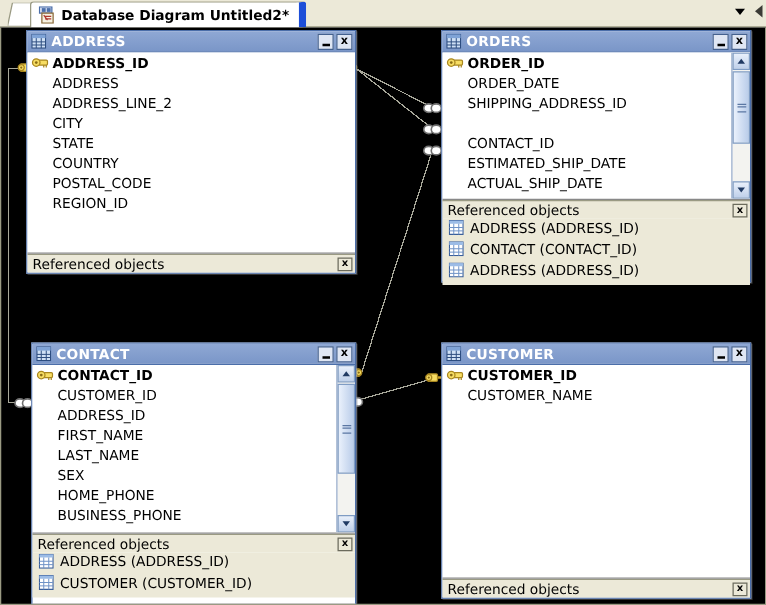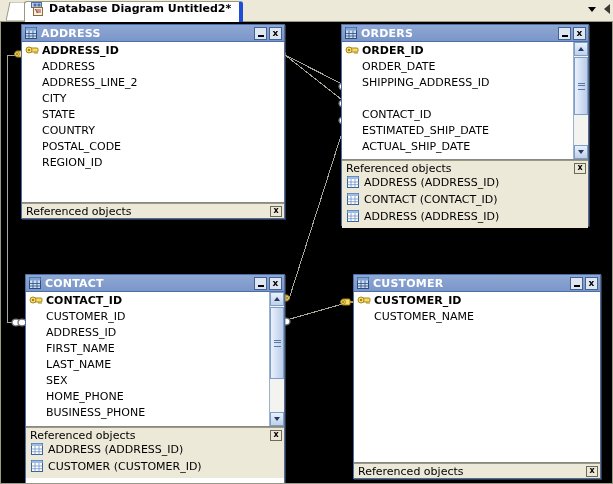--- a/index.html
+++ b/index.html
@@ -16,24 +16,24 @@
   .tabstrip{
     position:absolute;left:0;top:0;width:613px;height:22px;
     background:#ece9d8;
     border-bottom:1px solid #9a9a83;
     box-sizing:border-box;
   }
   .tab{
     position:absolute;left:24px;top:1px;height:21px;
     background:#ffffff;
     border-left:1px solid #9a9a83;
-    border-right:4px solid #1d4ed8;
+    border-right:6px solid #1d4ed8;
     border-top:1px solid #9a9a83;
     border-top-left-radius:3px;border-top-right-radius:3px;
-    display:flex;align-items:flex-start;padding:0 8px 0 6px;
+    display:flex;align-items:center;padding:0 8px 0 6px;
     box-sizing:border-box;
   }
   .tab-label{font-weight:bold;font-size:11px;color:#000;white-space:nowrap;margin-left:4px;}
   .tab-slant{
     position:absolute;left:6px;top:2px;width:20px;height:19px;
     overflow:hidden;
   }
   .tabstrip-right{
     position:absolute;right:3px;top:4px;display:flex;align-items:center;gap:8px;
   }
@@ -319,21 +319,21 @@
               <span class="cname">REGION_ID</span>
             </li>
         </ul>
       </div>
       <div class="refbar">
         <span class="rb-label">Referenced objects</span>
         <span class="rb-close">x</span>
       </div>
     </div>
 
-    <div class="tblwin" style="left:340px;top:2px;width:248px;height:202px;">
+    <div class="tblwin" style="left:352px;top:2px;width:248px;height:202px;">
       <div class="tw-title">
         <span style="display:block;width:12px;height:12px;">
           <svg width="12" height="12" viewBox="0 0 12 12">
               <rect x="0.5" y="0.5" width="11" height="11" fill="#cfe0f5" stroke="#2d4d80"></rect>
               <rect x="0.5" y="0.5" width="11" height="3" fill="#7fa3d6"></rect>
               <path d="M4,3.5 v8 M8,3.5 v8 M0.5,6.5 h11 M0.5,9 h11" stroke="#2d4d80" stroke-width="0.8"></path>
             </svg>
         </span>
         <span class="tname">ORDERS</span>
         <span class="tw-btns">

